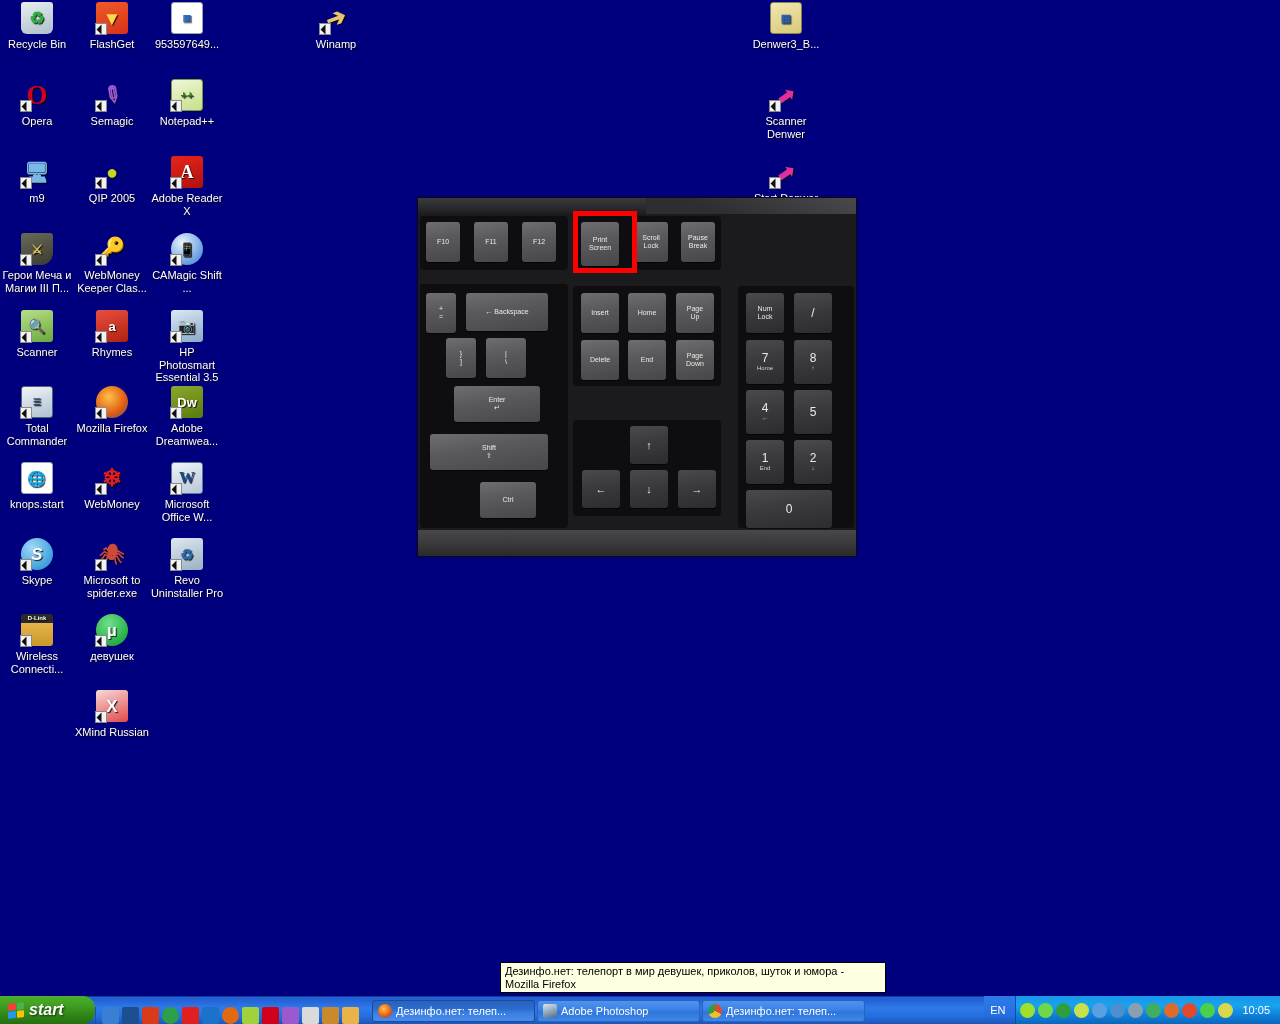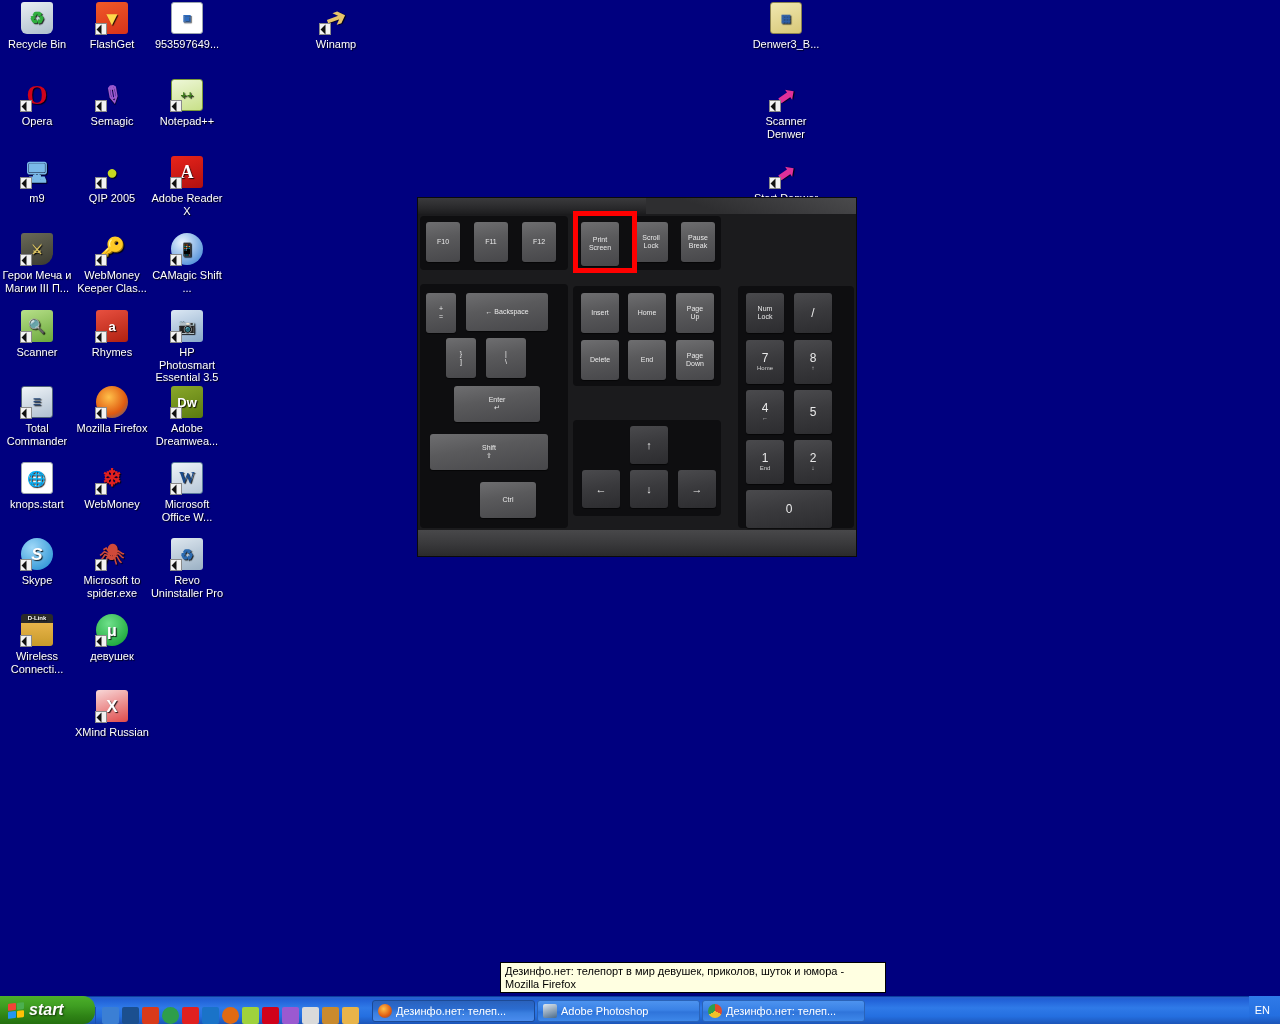--- a/index.html
+++ b/index.html
@@ -677,15 +677,32 @@
           <span class="tl">Adobe Photoshop</span>
         </div>
         <div class="task-btn">
           <span class="ti" style="background: conic-gradient(rgb(224, 74, 42) 0deg, rgb(224, 74, 42) 33%, rgb(240, 192, 42) 0deg, rgb(240, 192, 42) 66%, rgb(46, 158, 74) 0deg, rgb(46, 158, 74) 100%); border-radius: 50%;"></span>
           <span class="tl">Дезинфо.нет: телеп...</span>
         </div>
       </div>
 
     <div id="lang">EN</div>
 
+    <div id="tray">
+      <div id="tray-icons" style="display:flex;align-items:center;gap:3px;">
+          <div class="tray-icon" style="background: rgb(159, 224, 42);"></div>
+          <div class="tray-icon" style="background: rgb(111, 216, 74);"></div>
+          <div class="tray-icon" style="background: rgb(47, 158, 63);"></div>
+          <div class="tray-icon" style="background: rgb(200, 224, 74);"></div>
+          <div class="tray-icon" style="background: rgb(90, 160, 224);"></div>
+          <div class="tray-icon" style="background: rgb(74, 144, 208);"></div>
+          <div class="tray-icon" style="background: rgb(138, 160, 176);"></div>
+          <div class="tray-icon" style="background: rgb(63, 174, 95);"></div>
+          <div class="tray-icon" style="background: rgb(224, 106, 42);"></div>
+          <div class="tray-icon" style="background: rgb(224, 74, 42);"></div>
+          <div class="tray-icon" style="background: rgb(74, 208, 74);"></div>
+          <div class="tray-icon" style="background: rgb(216, 216, 74);"></div>
+        </div>
+      <div id="clock">10:05</div>
+    </div>
   </div>
 
 </div>
 
 </body></html>

